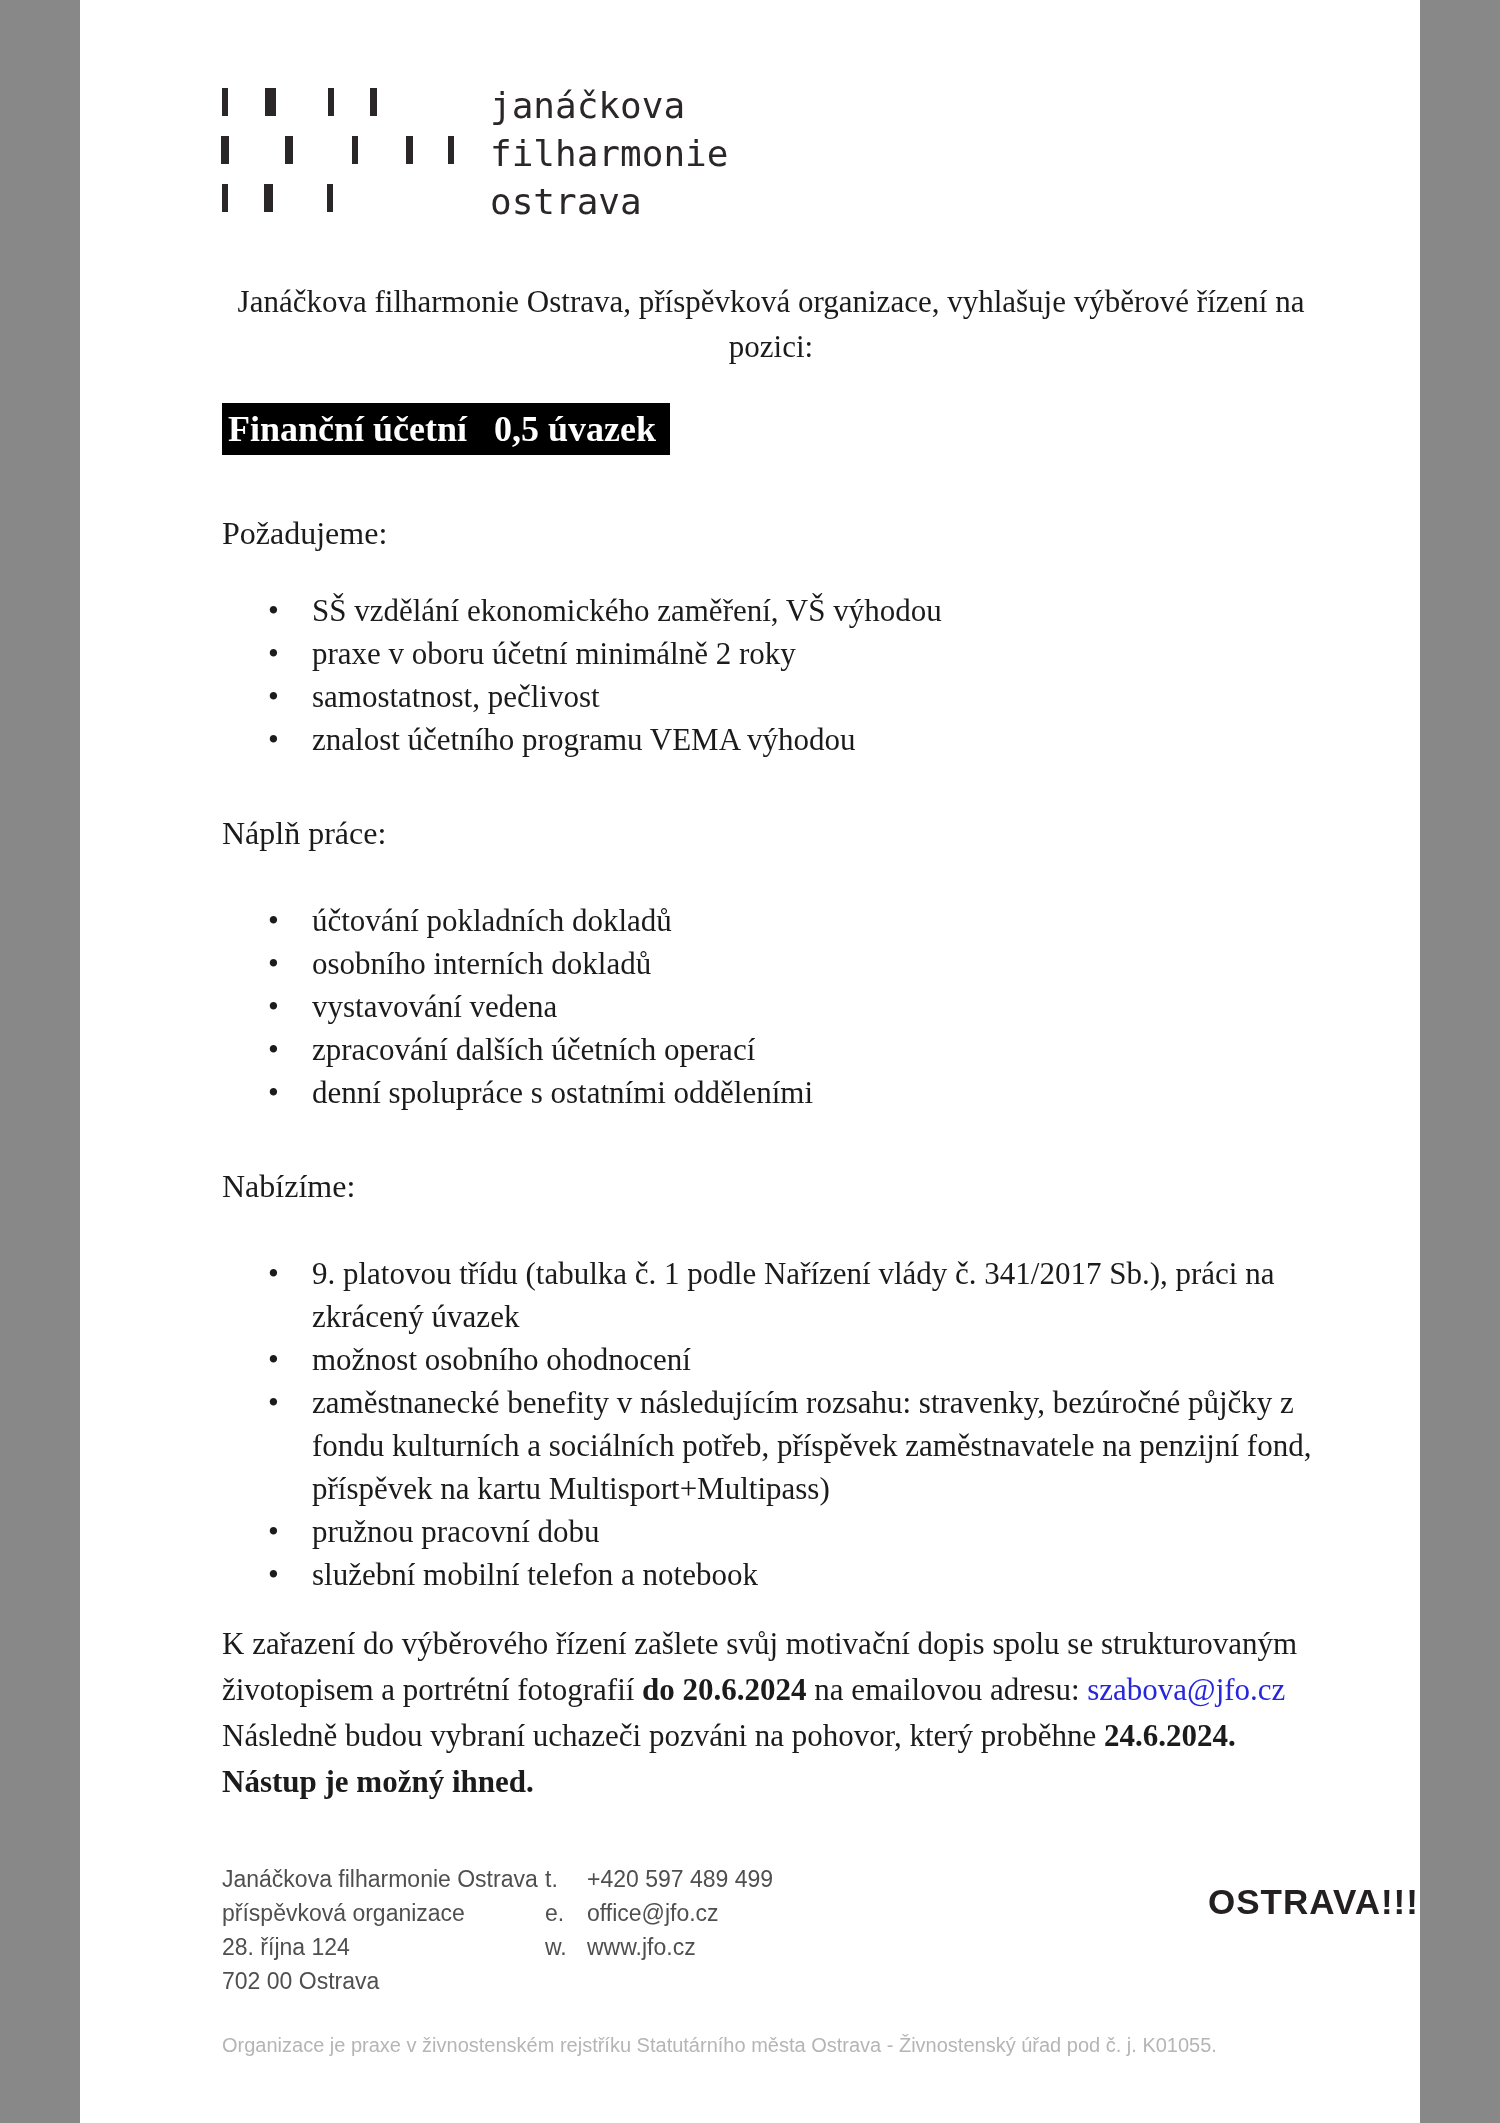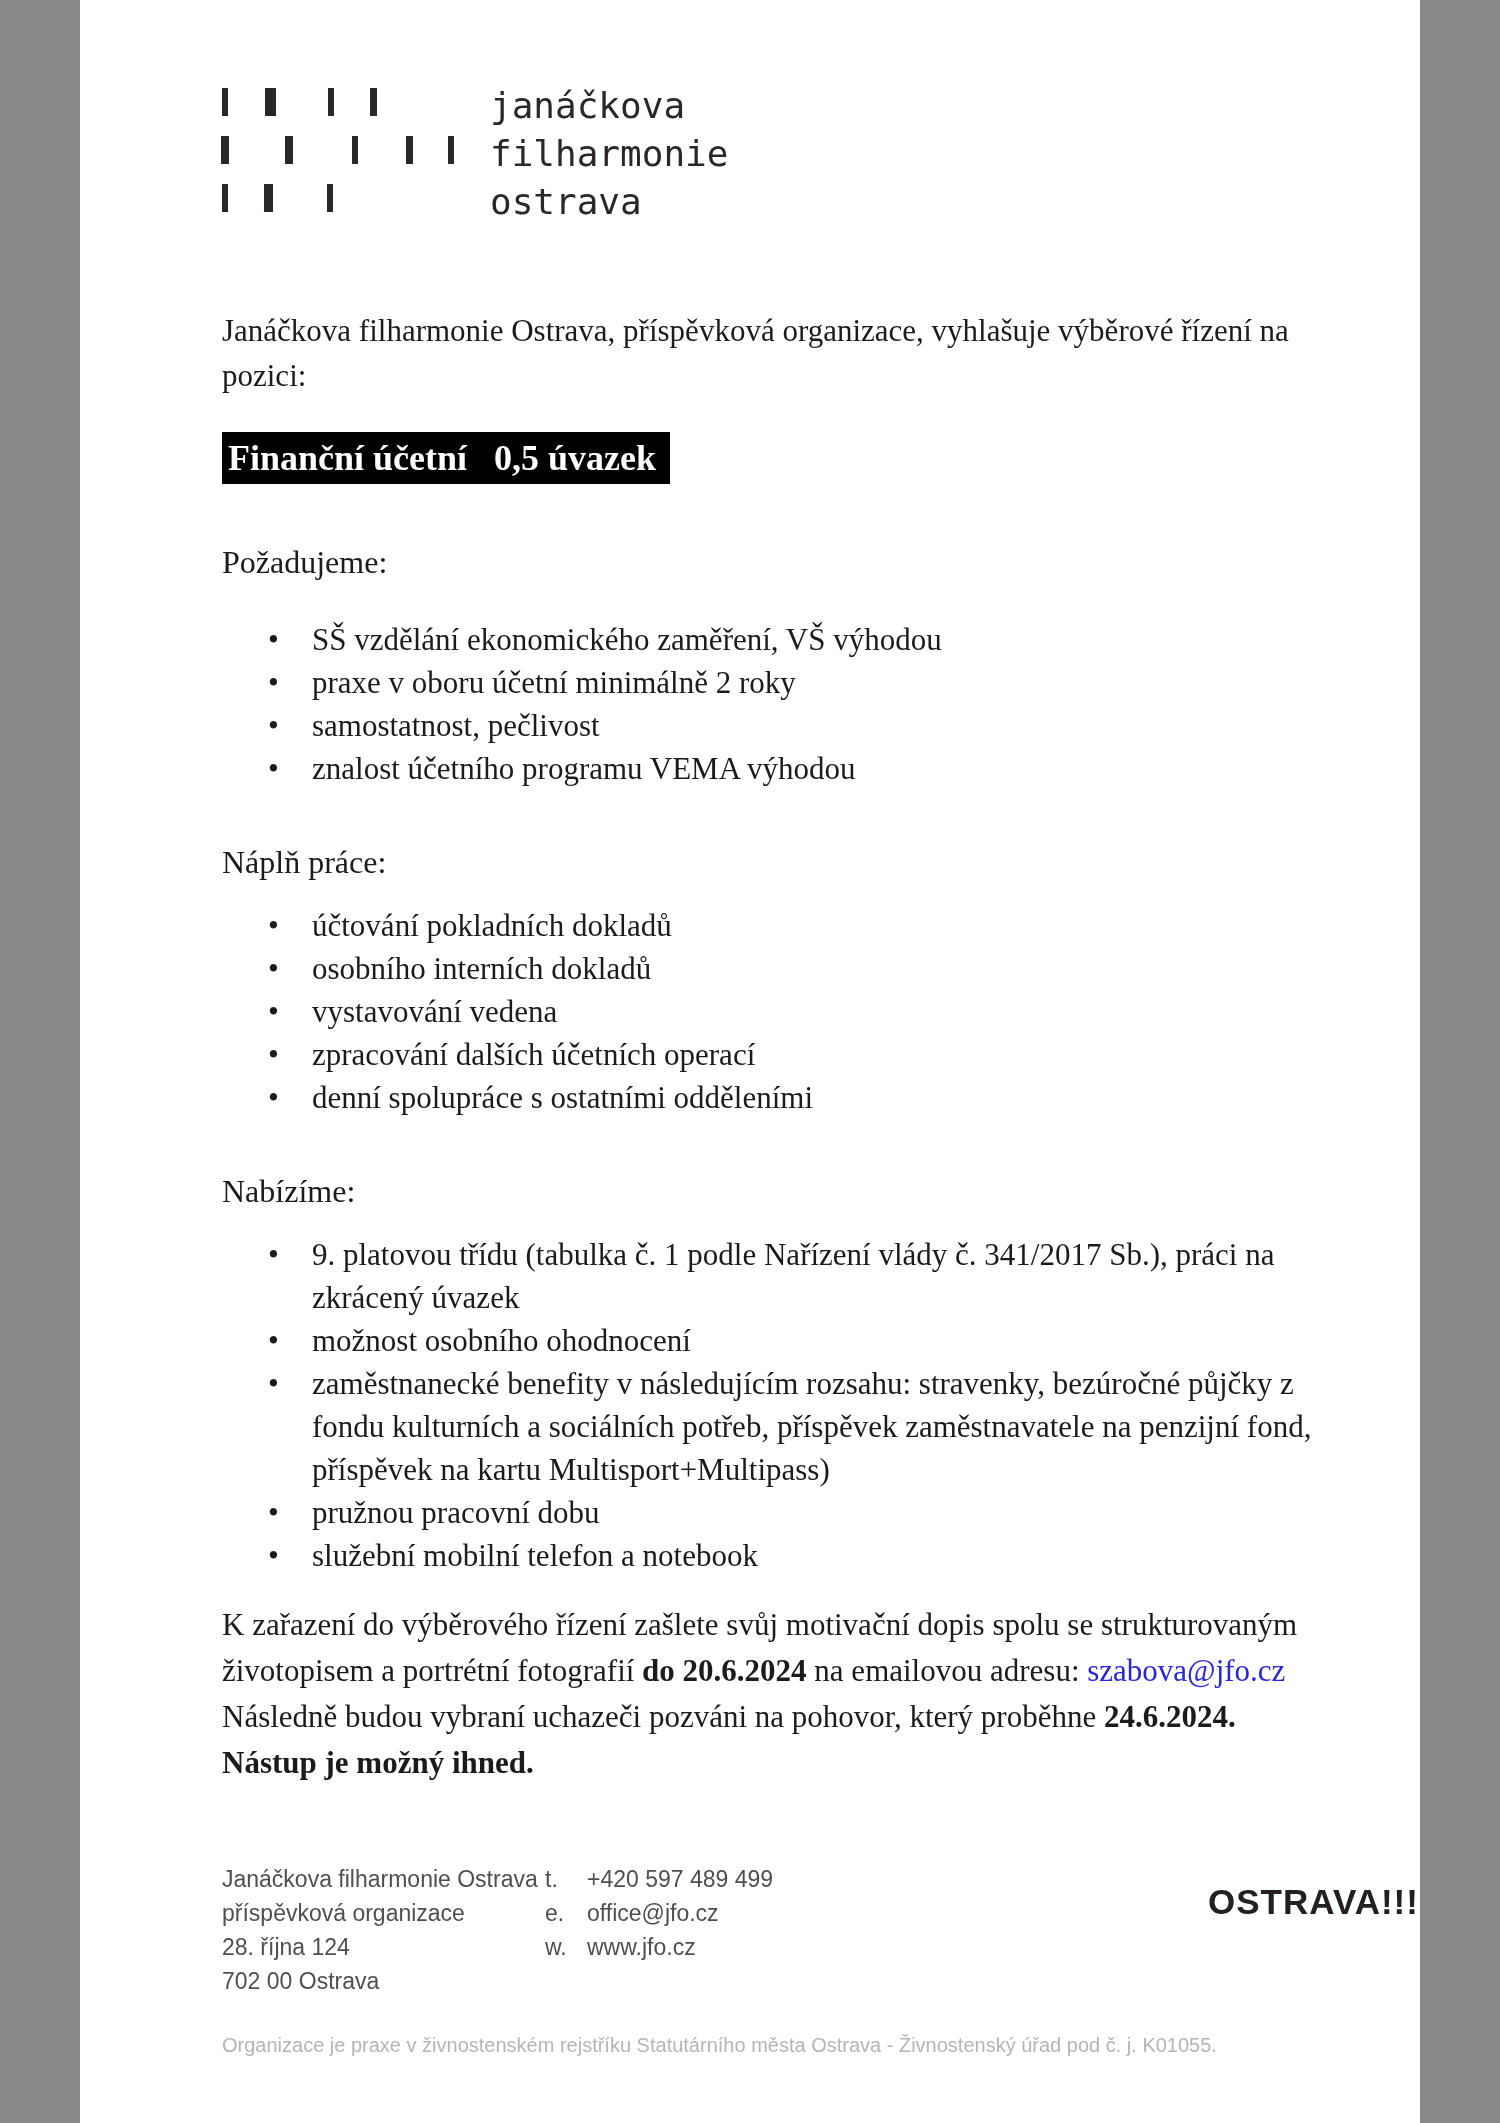--- a/index.html
+++ b/index.html
@@ -26,35 +26,35 @@
   .logo{position:relative;margin-top:84px;height:144px;}
   .logo-bars{position:absolute;left:-2px;top:4px;width:240px;}
   .bar-row{position:relative;height:28px;margin-bottom:20px;}
   .bar-row .bar{position:absolute;top:0;height:28px;background:var(--logo_ink);}
   .logo-text{
     position:absolute;left:268px;top:-2px;
     font-family:"DejaVu Sans Mono", monospace;
     font-size:36px;line-height:48px;color:var(--logo_ink);
   }
   
-  .intro{margin-top:80px;font-size:31px;line-height:45px;max-width:1218px;}
+  .intro{margin-top:51px;font-size:31px;line-height:45px;max-width:1218px;text-align:center;}
   .title-box{
     display:inline-block;
     margin-top:34px;
     background:var(--title_bg);color:var(--title_fg);
     font-size:36px;font-weight:bold;line-height:52px;
     padding:0 14px 0 6px;
     white-space:pre;
   }
   .heading{font-size:32px;font-weight:normal;line-height:44px;}
   .sec1 .heading{margin-top:56px;}
   .sec2 .heading{margin-top:50px;}
   .sec3 .heading{margin-top:50px;}
   ul.bullets{margin-top:34px;list-style:none;max-width:1218px;}
-  .sec2 ul.bullets,.sec3 ul.bullets{margin-top:20px;}
+  .sec2 ul.bullets,.sec3 ul.bullets{margin-top:44px;}
   ul.bullets li{
     position:relative;
     padding-left:90px;
     font-size:31px;line-height:43px;
   }
   ul.bullets li::before{
     content:"\2022";
     position:absolute;left:46px;top:0;
   }
   .closing{margin-top:25px;font-size:31px;line-height:46px;max-width:1160px;}

